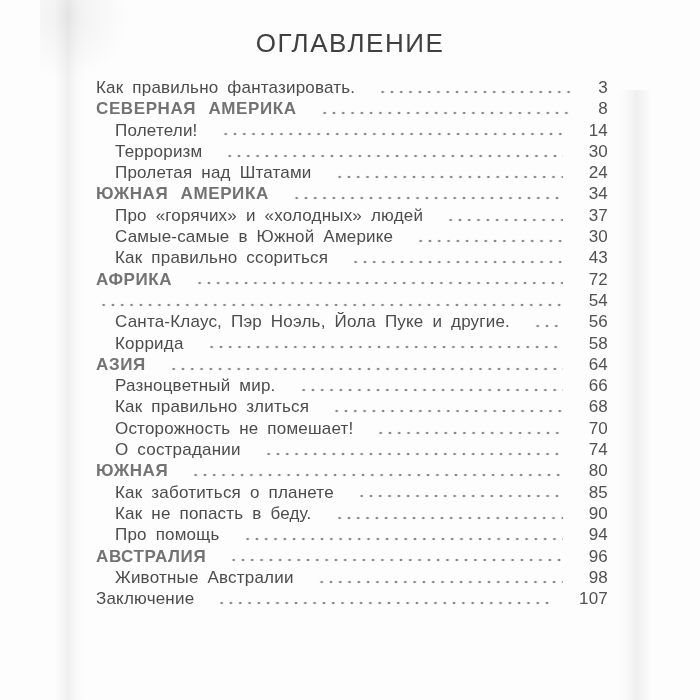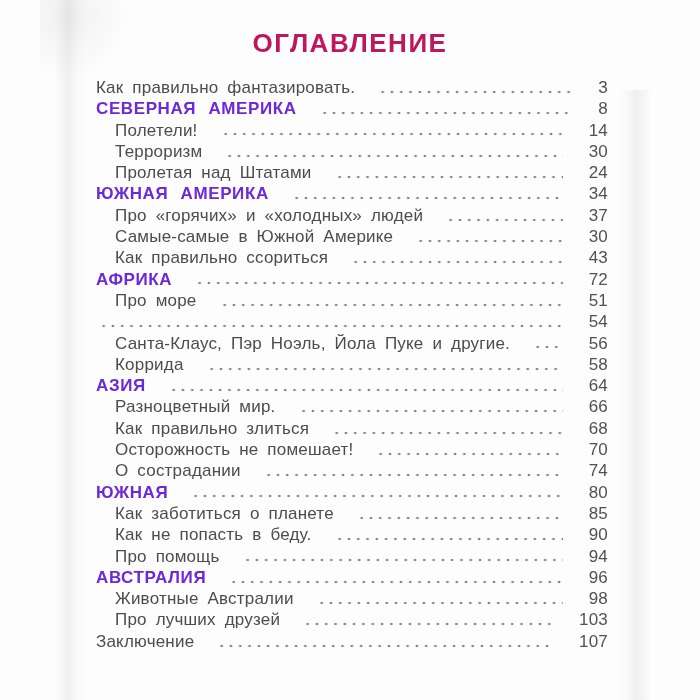--- a/index.html
+++ b/index.html
@@ -32,43 +32,43 @@
   .shade-corner {
     left: 40px; top: 0; width: 90px; height: 80px;
     background: radial-gradient(ellipse at 30% 20%, rgba(0,0,0,0.05), rgba(0,0,0,0) 70%);
   }
   .title {
     margin: 0;
     padding-top: 30px;
     text-align: center;
     font-size: 26px;
     line-height: 27px;
-    font-weight: bold;
+    font-weight: normal;
     letter-spacing: 1.5px;
-    color: #be185d;
+    color: #404040;
   }
   .toc {
     margin: 20px 0 0 96px;
     width: 512px;
   }
   .row {
     display: flex;
     align-items: stretch;
     font-size: 17px;
     line-height: 21.3px;
     color: #4c4c4c;
     word-spacing: 4px;
     letter-spacing: 0.2px;
     white-space: nowrap;
     gap: 20px;
   }
   .row .label { flex: 0 0 auto; }
   .row.sub .label { padding-left: 19px; }
   .row.section .label {
-    color: #6d28d9;
+    color: #737373;
     font-weight: bold;
     letter-spacing: 0.6px;
     word-spacing: 7px;
   }
   .leader {
     flex: 1 1 auto;
     min-width: 10px;
     margin: 0 6px 0 2px;
     background-image: radial-gradient(circle, #868686 1.2px, rgba(0,0,0,0) 1.6px);
     background-size: 9.3px 6px;
@@ -136,25 +136,20 @@
         <span class="label">Как правильно ссориться</span>
         <span class="leader"></span>
         <span class="page-num">43</span>
       </div>
       <div class="row section">
         <span class="label">АФРИКА</span>
         <span class="leader"></span>
         <span class="page-num">72</span>
       </div>
       <div class="row sub">
-        <span class="label">Про море</span>
-        <span class="leader"></span>
-        <span class="page-num">51</span>
-      </div>
-      <div class="row sub">
         <span class="leader"></span>
         <span class="page-num">54</span>
       </div>
       <div class="row sub">
         <span class="label">Санта-Клаус, Пэр Ноэль, Йола Пуке и другие.</span>
         <span class="leader"></span>
         <span class="page-num">56</span>
       </div>
       <div class="row sub">
         <span class="label">Коррида</span>
@@ -208,25 +203,20 @@
       </div>
       <div class="row section">
         <span class="label">АВСТРАЛИЯ</span>
         <span class="leader"></span>
         <span class="page-num">96</span>
       </div>
       <div class="row sub">
         <span class="label">Животные Австралии</span>
         <span class="leader"></span>
         <span class="page-num">98</span>
-      </div>
-      <div class="row sub">
-        <span class="label">Про лучших друзей</span>
-        <span class="leader"></span>
-        <span class="page-num">103</span>
       </div>
       <div class="row plain">
         <span class="label">Заключение</span>
         <span class="leader"></span>
         <span class="page-num">107</span>
       </div>
     </div>
 </div>
 
 </body></html>

